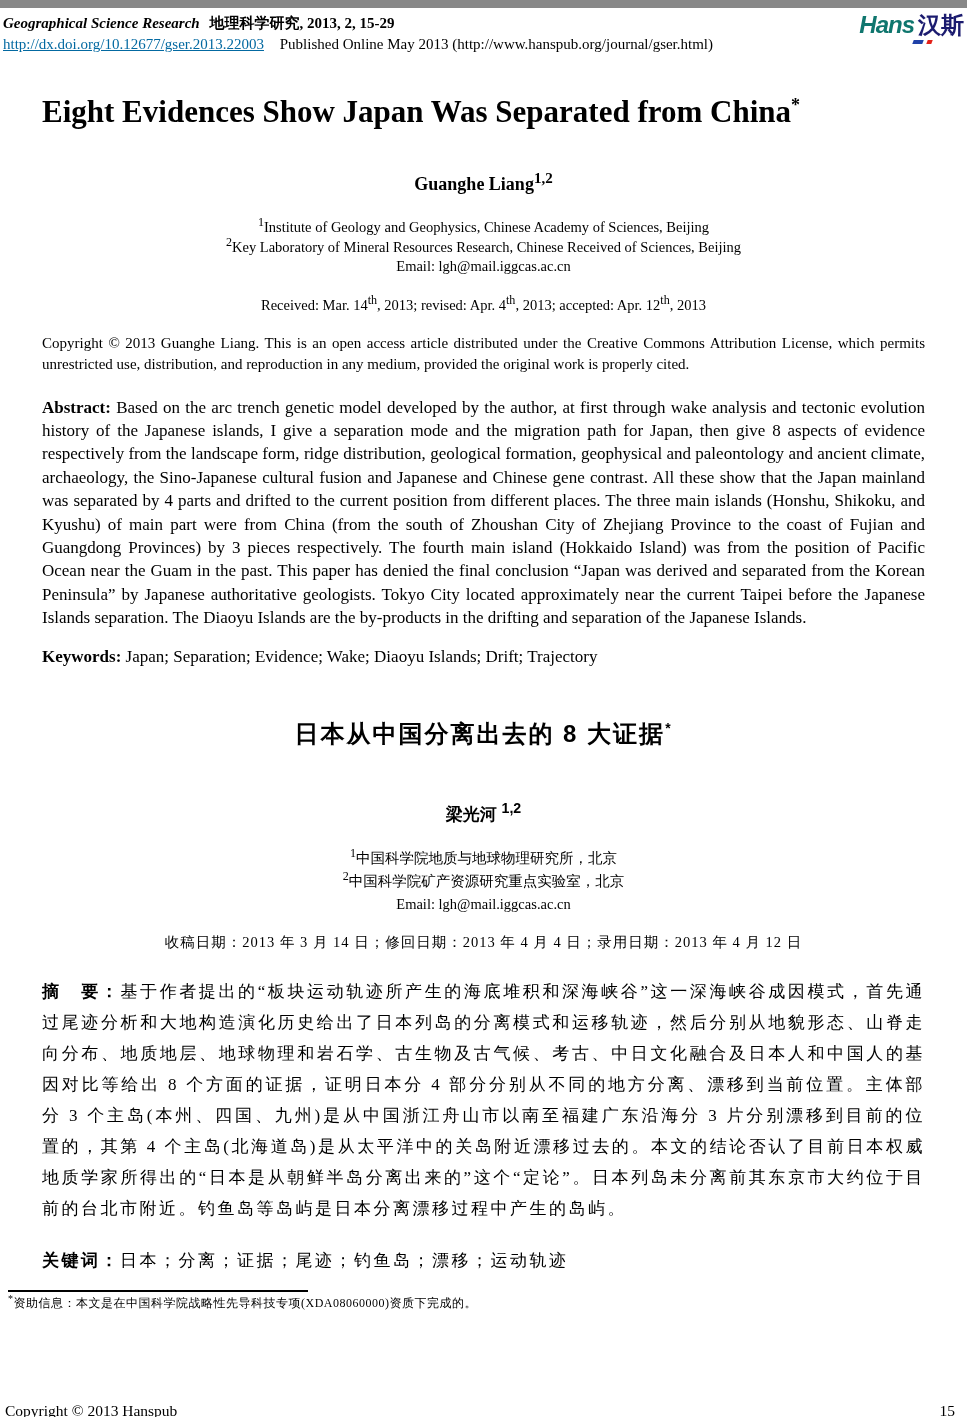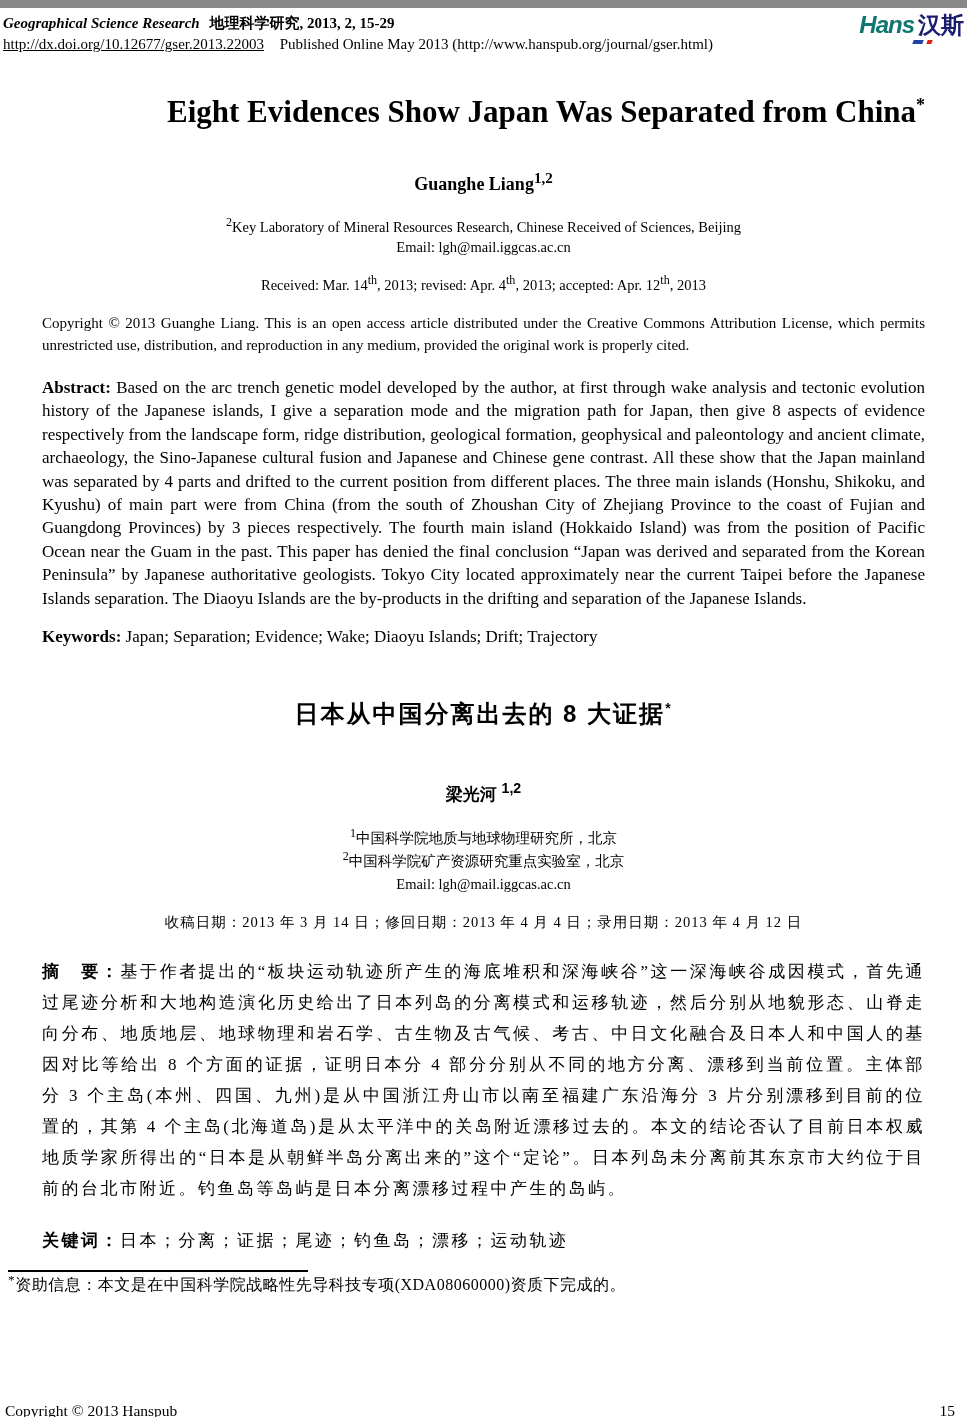--- a/index.html
+++ b/index.html
@@ -15,51 +15,51 @@
     overflow:hidden;
   }
   
   .header { display:flex; justify-content:space-between; align-items:flex-start;
             margin:0 -39px 0 -39px; padding-top:5px; }
   .header-left { font-size:15px; }
   .journal-line { line-height:21px; font-weight:bold; }
   .journal-title { font-style:italic; }
   .journal-meta { font-style:normal; margin-left:6px; }
   .doi-line { line-height:21px; }
-  .doi-link { color:#000000; text-decoration:underline; cursor:pointer; }
+  .doi-link { color:#0369a1; text-decoration:underline; cursor:pointer; }
   .published { margin-left:12px; }
   .logo { white-space:nowrap; line-height:24px; position:relative; }
   .logo-latin { color:#0f766e; font-weight:bold; font-style:italic;
                 font-size:24px; font-family:"Liberation Sans","DejaVu Sans",sans-serif; letter-spacing:-1px;}
   .logo-cn { color:#1b1b6f; font-weight:bold; font-size:23px;
              font-family:"Liberation Sans","DejaVu Sans",sans-serif; }
   .logo-accent-blue { position:absolute; left:54px; bottom:-4px; width:10px; height:4px; background:#1f41a8; transform:skewX(-20deg); }
   .logo-accent-red  { position:absolute; left:68px; bottom:-4px; width:5px; height:4px; background:#e32119; transform:skewX(-20deg); }
   
-  .title { margin-top:39px; font-size:31px; font-weight:bold; text-align:right; line-height:36px; }
+  .title { margin-top:39px; font-size:31px; font-weight:bold; text-align:left; line-height:36px; }
   .title sup, .cn-title sup { font-size:58%; }
   .author-en { margin-top:44px; font-size:18px; font-weight:bold; text-align:center; }
   sup { line-height:0; }
   .affil-en { margin-top:23px; font-size:14.5px; line-height:19.5px; text-align:center; }
   .received { margin-top:20px; font-size:14.5px; text-align:center; }
   .copyright { margin-top:19px; font-size:15px; line-height:21.5px; text-align:justify; }
   .abstract-en { margin-top:20px; font-size:17px; line-height:23.4px; text-align:justify; }
   .keywords-en { margin-top:9px; font-size:17px; }
   b.lab { font-weight:bold; }
   
   .cnb { font-family:"Liberation Sans","DejaVu Sans",sans-serif; font-weight:bold; }
   .cn-title { margin-top:50px; font-size:24px; text-align:center; line-height:34px; letter-spacing:2px; }
   .cn-author { margin-top:52px; font-size:17px; text-align:center; }
   .cn-affil { margin-top:21px; font-size:14.5px; line-height:23px; text-align:center; }
   .cn-date { margin-top:17px; font-size:14.5px; text-align:center; letter-spacing:1px; }
   .cn-abstract { margin-top:24px; font-size:17px; line-height:31px; text-align:justify; letter-spacing:2.5px; }
   .cn-keywords { margin-top:25px; font-size:17px; letter-spacing:2.5px; }
   
   .footnote-rule { margin:18px 0 0 -34px; width:300px; border:none; border-top:2px solid #000; }
-  .footnote { margin:3px 0 0 -34px; font-size:16px; letter-spacing:0.5px; }
+  .footnote { margin:3px 0 0 -34px; font-size:12px; letter-spacing:0.5px; }
   .footer { position:absolute; left:5px; right:12px; bottom:5px;
             display:flex; justify-content:space-between; font-size:15.5px; }
 </style>
 </head>
 <body>
 
 <div class="page">
 
   <div class="header">
     <div class="header-left">
@@ -78,20 +78,21 @@
       <span class="logo-accent-blue"></span>
       <span class="logo-accent-red"></span>
     </div>
   </div>
 
   <div class="title"><span>Eight Evidences Show Japan Was Separated from China</span><sup>*</sup></div>
 
   <div class="author-en"><span>Guanghe Liang</span><sup>1,2</sup></div>
 
   <div class="affil-en">
+    <div><sup>1</sup><span>Institute of Geology and Geophysics, Chinese Academy of Sciences, Beijing</span></div>
     <div><sup>2</sup><span>Key Laboratory of Mineral Resources Research, Chinese Received of Sciences, Beijing</span></div>
     <div>Email: lgh@mail.iggcas.ac.cn</div>
   </div>
 
   <div class="received"><span>Received: Mar. 14</span><sup>th</sup><span>, 2013; revised: Apr. 4</span><sup>th</sup><span>, 2013; accepted: Apr. 12</span><sup>th</sup><span>, 2013</span></div>
 
   <p class="copyright">Copyright © 2013 Guanghe Liang. This is an open access article distributed under the Creative Commons Attribution License, which permits unrestricted use, distribution, and reproduction in any medium, provided the original work is properly cited.</p>
 
   <p class="abstract-en"><b class="lab">Abstract:</b><span> Based on the arc trench genetic model developed by the author, at first through wake analysis and tectonic evolution history of the Japanese islands, I give a separation mode and the migration path for Japan, then give 8 aspects of evidence respectively from the landscape form, ridge distribution, geological formation, geophysical and paleontology and ancient climate, archaeology, the Sino-Japanese cultural fusion and Japanese and Chinese gene contrast. All these show that the Japan mainland was separated by 4 parts and drifted to the current position from different places. The three main islands (Honshu, Shikoku, and Kyushu) of main part were from China (from the south of Zhoushan City of Zhejiang Province to the coast of Fujian and Guangdong Provinces) by 3 pieces respectively. The fourth main island (Hokkaido Island) was from the position of Pacific Ocean near the Guam in the past. This paper has denied the final conclusion “Japan was derived and separated from the Korean Peninsula” by Japanese authoritative geologists. Tokyo City located approximately near the current Taipei before the Japanese Islands separation. The Diaoyu Islands are the by-products in the drifting and separation of the Japanese Islands.</span></p>
 

